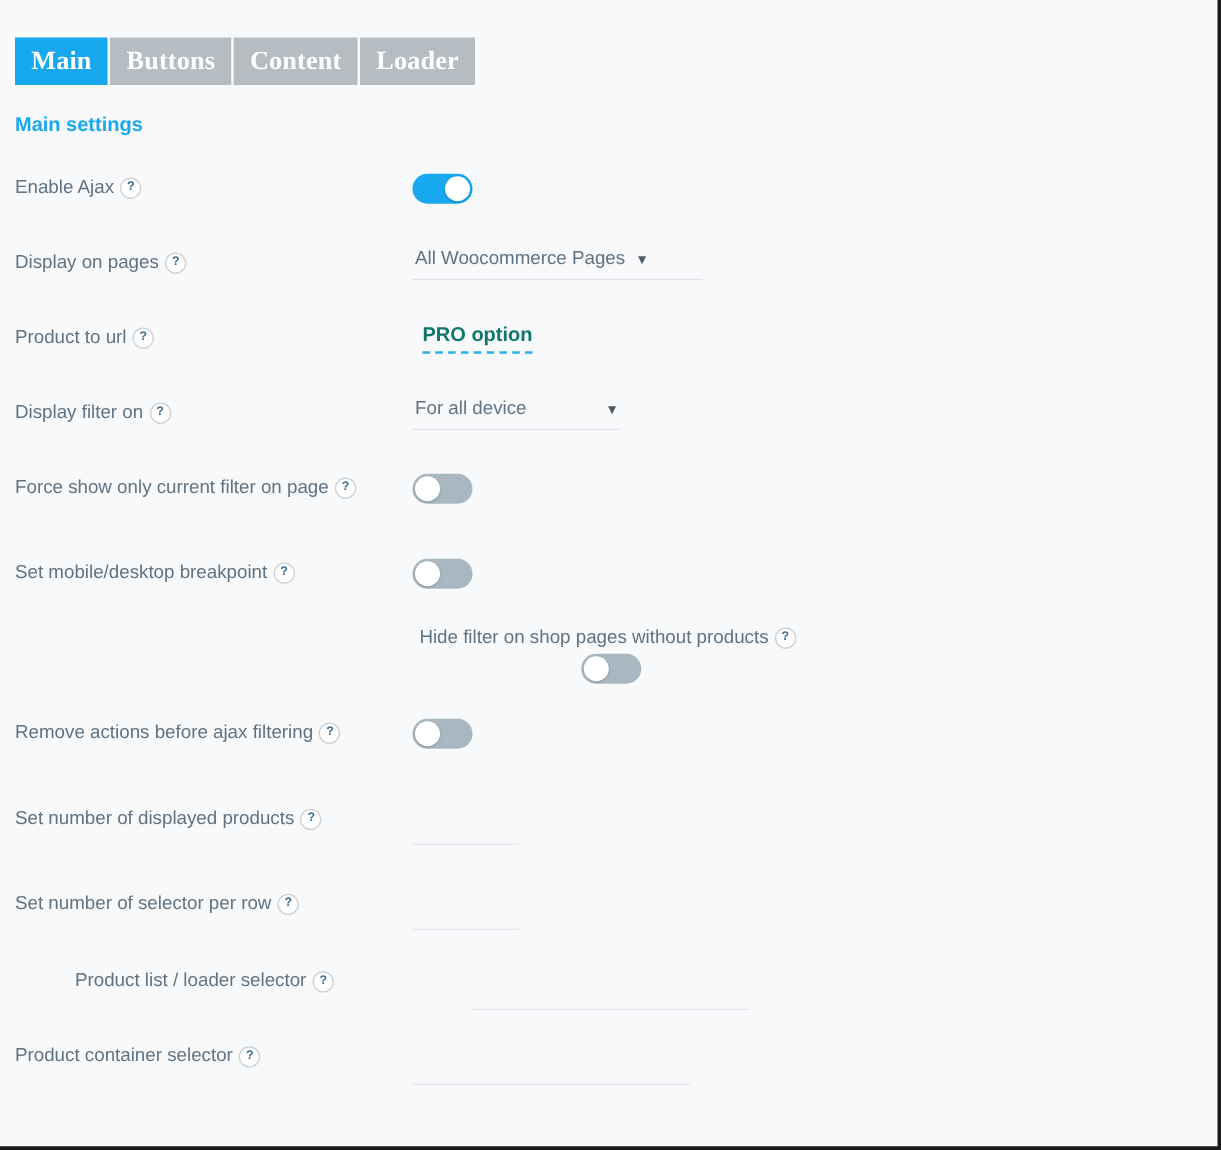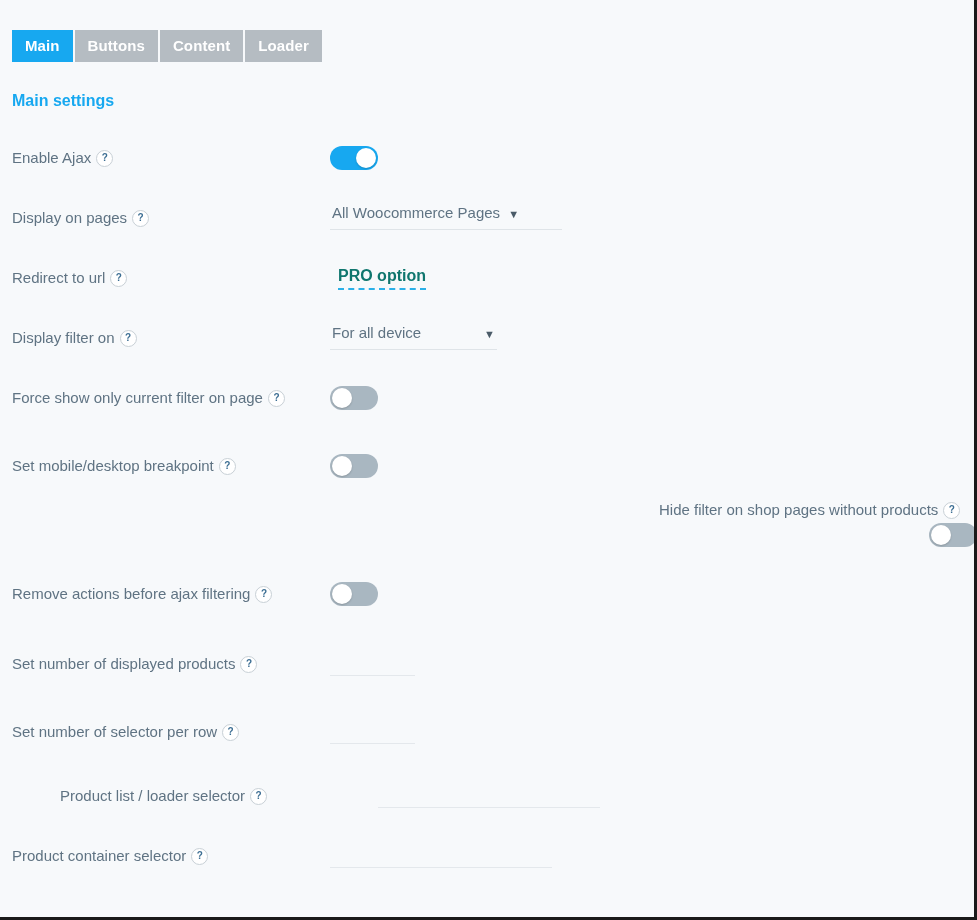--- a/index.html
+++ b/index.html
@@ -29,26 +29,27 @@
     position: absolute;
     left: 12px;
     top: 30px;
     display: flex;
     gap: 2px;
   }
   .tab {
     background: #b5bcc2;
     color: #ffffff;
     font-weight: bold;
-    font-size: 15px;
+    font-size: 21px;
     line-height: 1;
     padding: 8px 13px 9px 13px;
     cursor: pointer;
     white-space: nowrap;
     letter-spacing: 0.1px;
+    font-family: Liberation Serif, serif;
   }
   .tab.active {
     background: #17a8f0;
   }
 
   
   .section-title {
     position: absolute;
     left: 12px;
     top: 92px;
@@ -61,21 +62,21 @@
   
   .rows {
     position: absolute;
     left: 0;
     top: 130px;
     width: 977px;
   }
   .row {
     position: relative;
     display: flex;
-    align-items: flex-end;
+    align-items: center;
     min-height: 40px;
   }
   .row-label {
     width: 330px;
     box-sizing: border-box;
     padding-left: 12px;
     padding-right: 10px;
     color: #5f7383;
     font-size: 15px;
     line-height: 24px;
@@ -206,21 +207,21 @@
         <div class="control" style="padding-top: 1px;"><div class="toggle on"><span class="knob"></span></div></div>
       </div>
       <div class="row" style="position: absolute; top: 60px; left: 0px; right: 0px;">
         <div class="row-label"><span class="txt">Display on pages</span><span class="help">?</span></div>
         <div class="control" style="padding-top: 0px;"><div class="sel w-pages">
             <span class="sel-val">All Woocommerce Pages</span>
             <span class="caret">▼</span>
           </div></div>
       </div>
       <div class="row" style="position: absolute; top: 120px; left: 0px; right: 0px;">
-        <div class="row-label"><span class="txt">Redirect to url</span><span class="help">?</span></div>
+        <div class="row-label"><span class="txt">Product to url</span><span class="help">?</span></div>
         <div class="control" style="padding-top: 1px; padding-left: 8px;"><span class="pro">PRO option</span></div>
       </div>
       <div class="row" style="position: absolute; top: 180px; left: 0px; right: 0px;">
         <div class="row-label"><span class="txt">Display filter on</span><span class="help">?</span></div>
         <div class="control" style="padding-top: 0px;"><div class="sel w-device">
             <span class="sel-val">For all device</span>
             <span class="caret">▼</span>
           </div></div>
       </div>
       <div class="row" style="position: absolute; top: 240px; left: 0px; right: 0px;">

